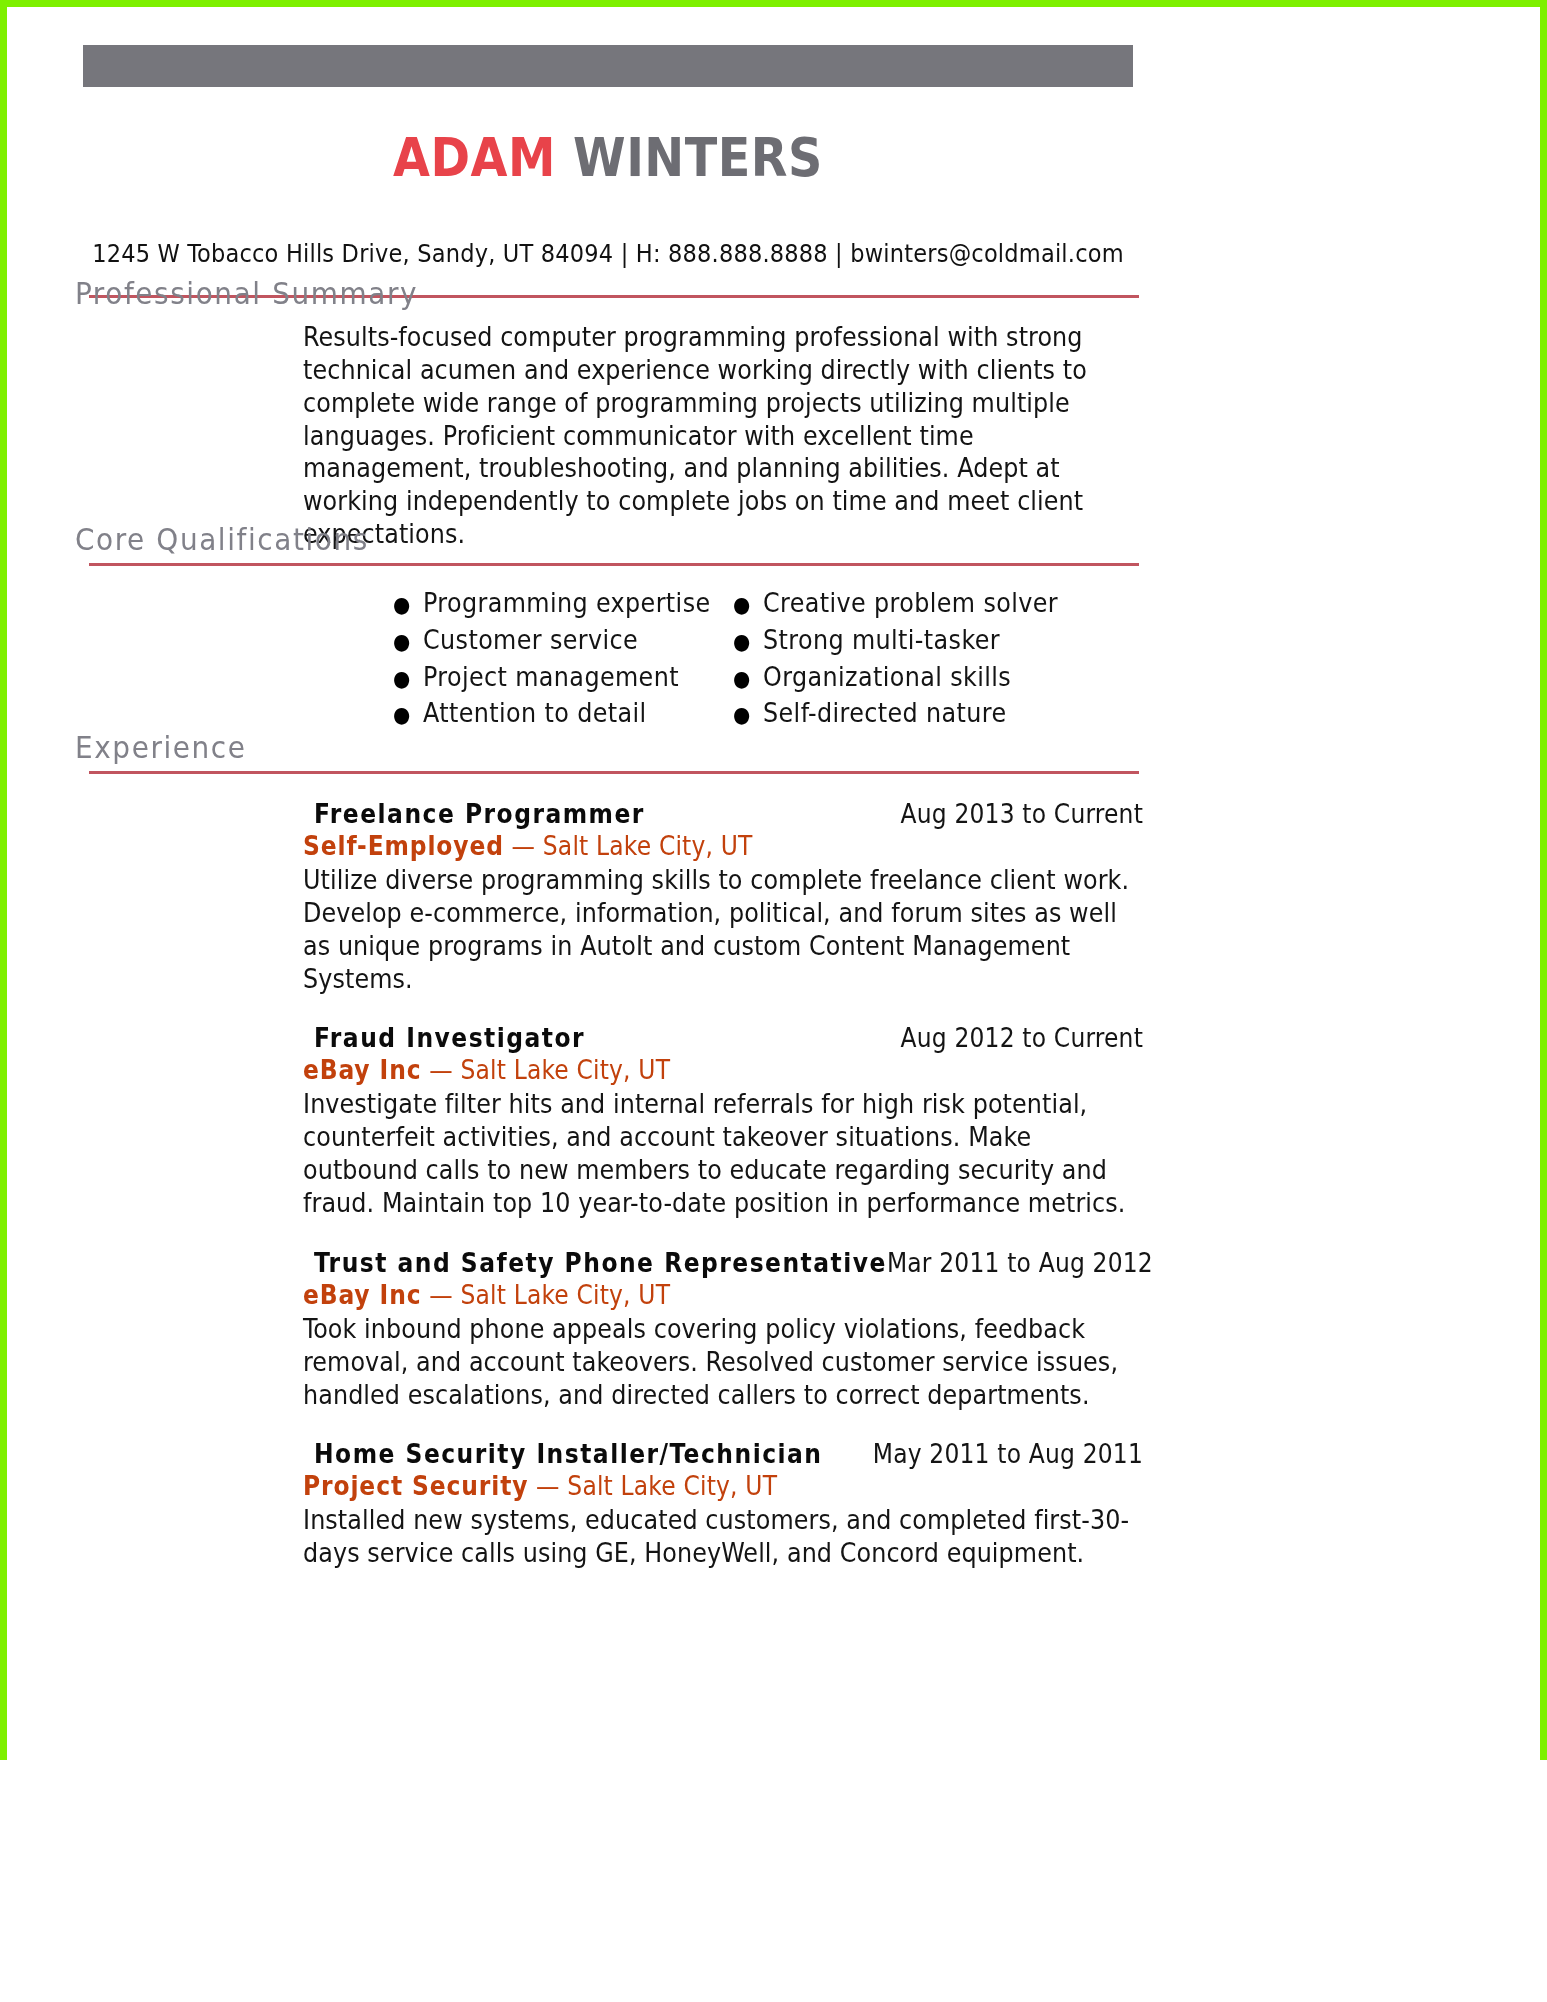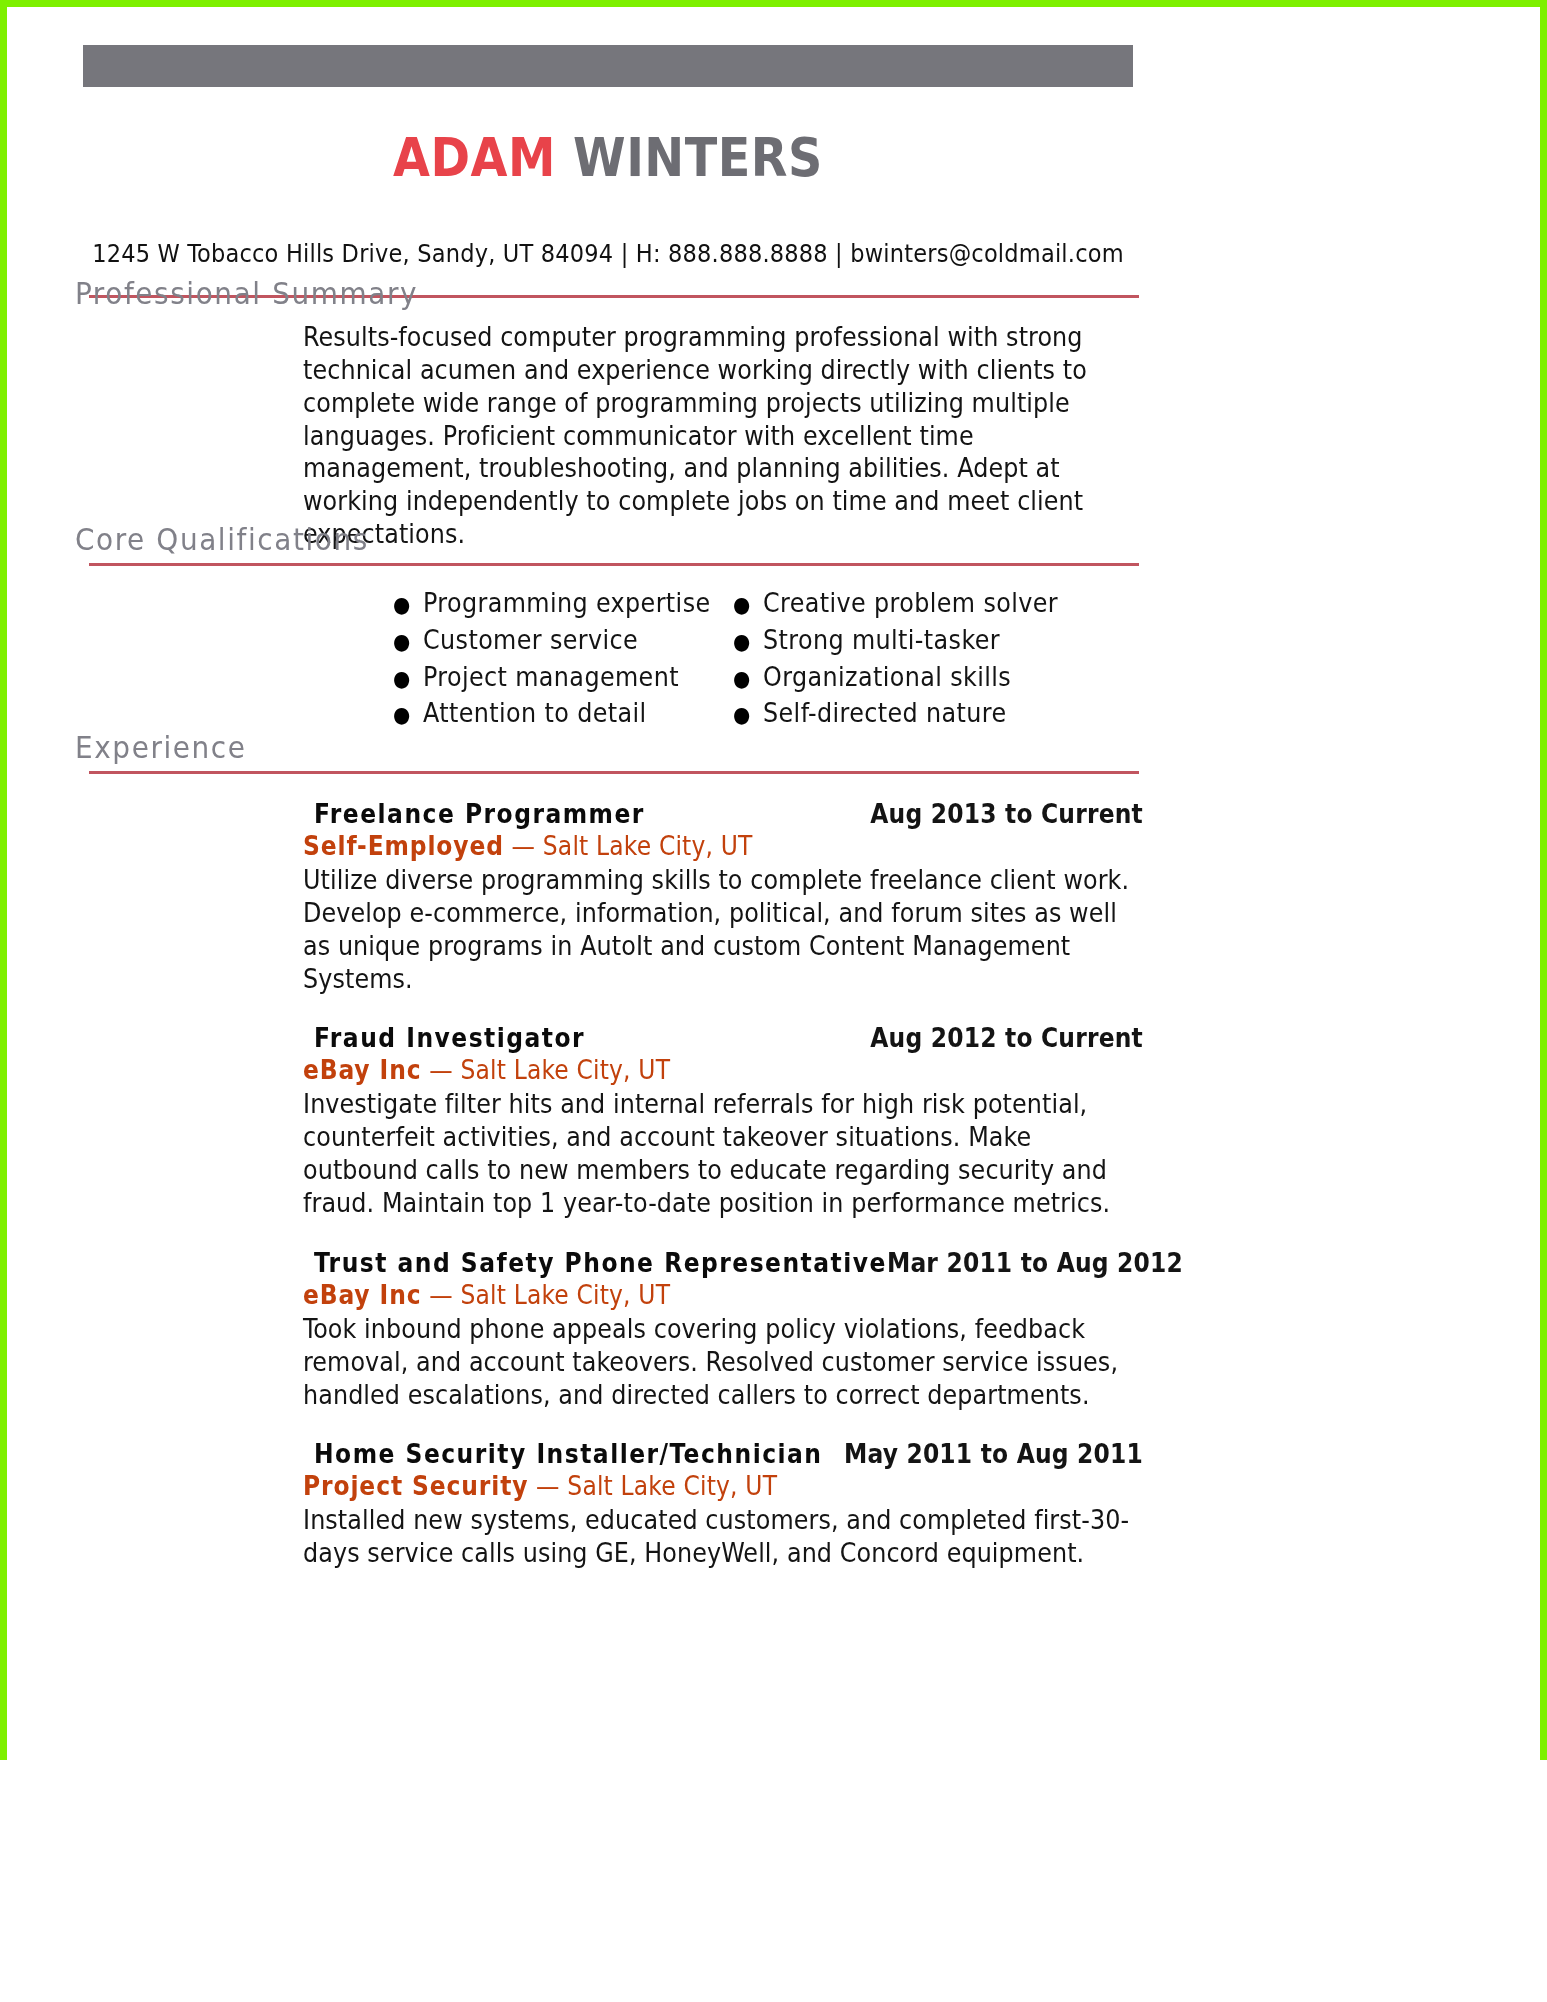--- a/index.html
+++ b/index.html
@@ -160,21 +160,20 @@
     color: #0b0b0b;
     letter-spacing: 1.5px;
     white-space: nowrap;
     margin-left: 11px;
   }
   .job-dates {
     font-size: 26px;
     color: #141414;
     letter-spacing: 0.2px;
     white-space: nowrap;
-    font-weight: bold;
   }
   .job-row2 {
     font-size: 26px;
     color: #c2410c;
     margin-top: 2px;
     letter-spacing: 0.2px;
   }
   .job-company {
     font-weight: 700;
     letter-spacing: 0.9px;
@@ -295,21 +294,21 @@
         <div class="job">
           <div class="job-row1">
             <span class="job-title">Fraud Investigator</span>
             <span class="job-dates">Aug 2012 to Current</span>
           </div>
           <div class="job-row2">
             <span class="job-company">eBay Inc</span>
             <span>—</span>
             <span>Salt Lake City, UT</span>
           </div>
-          <div class="job-desc">Investigate filter hits and internal referrals for high risk potential, counterfeit activities, and account takeover situations. Make outbound calls to new members to educate regarding security and fraud. Maintain top 1 year-to-date position in performance metrics.</div>
+          <div class="job-desc">Investigate filter hits and internal referrals for high risk potential, counterfeit activities, and account takeover situations. Make outbound calls to new members to educate regarding security and fraud. Maintain top 10 year-to-date position in performance metrics.</div>
         </div>
 
         <div class="job">
           <div class="job-row1">
             <span class="job-title">Trust and Safety Phone Representative</span>
             <span class="job-dates">Mar 2011 to Aug 2012</span>
           </div>
           <div class="job-row2">
             <span class="job-company">eBay Inc</span>
             <span>—</span>

